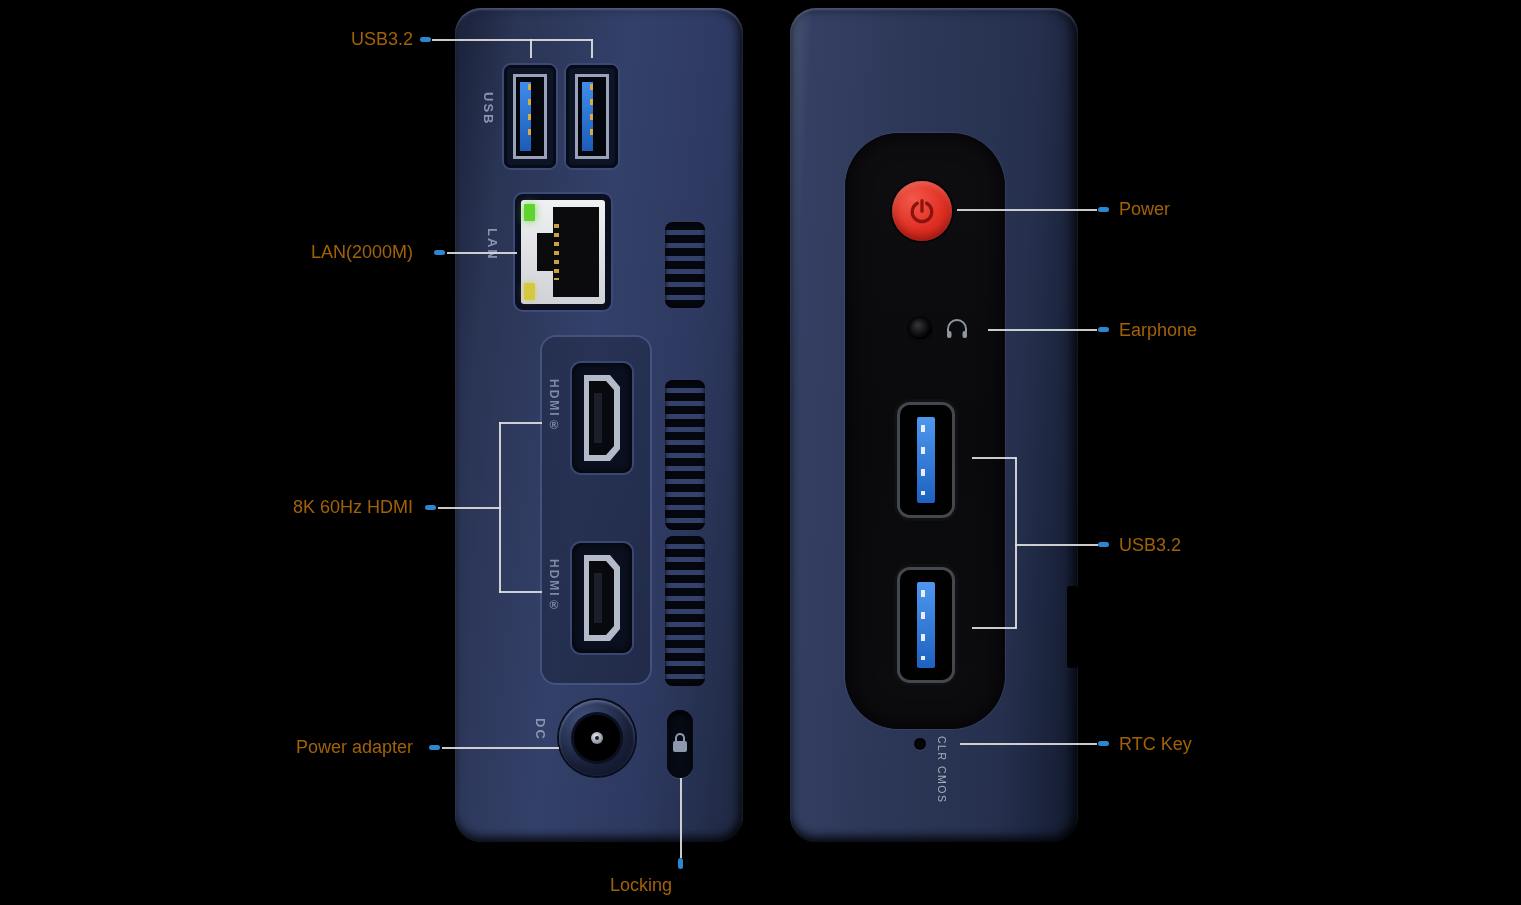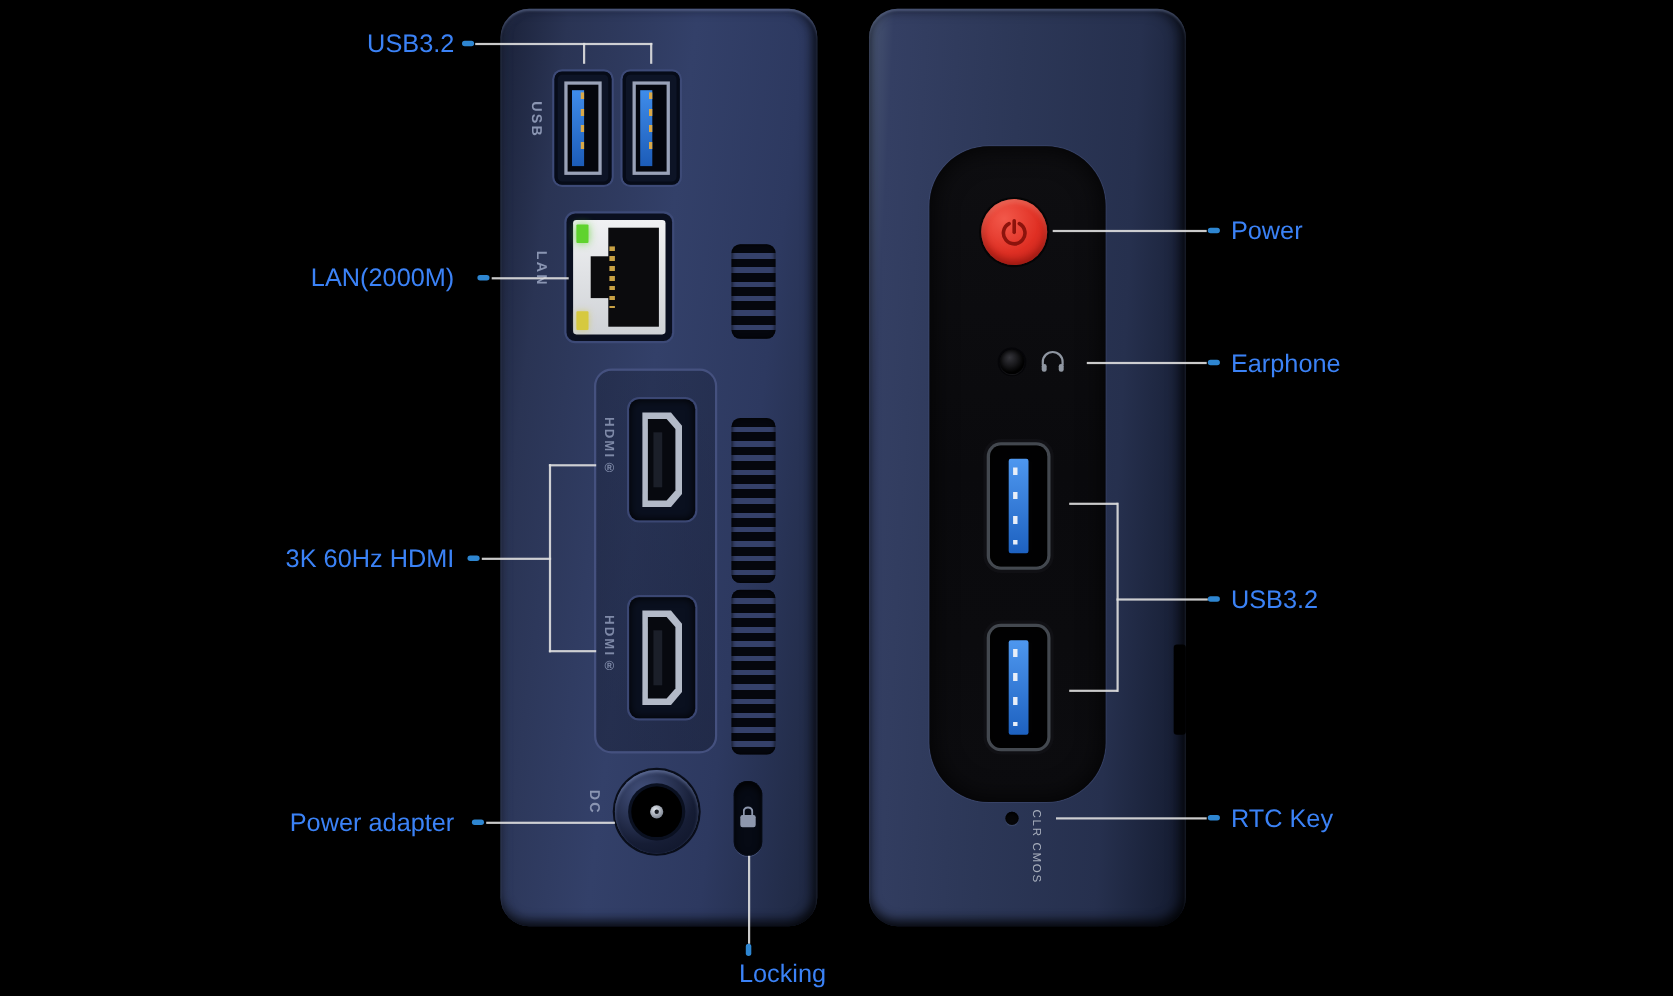--- a/index.html
+++ b/index.html
@@ -107,21 +107,21 @@
     background:#060608; box-shadow:inset 0 2px 3px #000, 0 1px 1px rgba(170,190,230,.15); }
   #cmos-text { position:absolute; left:146px; top:728px; writing-mode:vertical-rl; font-size:10.5px;
     letter-spacing:1.5px; color:#a7aebc; }
   #side-slot { position:absolute; left:277px; top:578px; width:11px; height:82px; background:#000; border-radius:3px; }
 
   
   .cl { position:absolute; background:rgba(224,224,224,.9); }
   .cl.h { height:2px; } .cl.v { width:2px; }
   .dot { position:absolute; width:11px; height:5px; border-radius:2.5px; background:#2e86d1; }
   .dot.v { width:5px; height:11px; }
-  .callout { position:absolute; color:#3b82f6; font-size:23px; line-height:21px; white-space:nowrap; }
+  .callout { position:absolute; color:#a16207; font-size:18px; line-height:21px; white-space:nowrap; }
   .callout.r { text-align:right; }
 
   #ln-usb-h { left:432px; top:39px; width:161px; }
   #ln-usb-v1 { left:530px; top:39px; height:19px; }
   #ln-usb-v2 { left:591px; top:39px; height:19px; }
   #ln-lan { left:447px; top:252px; width:70px; }
   #ln-hdmi-h { left:438px; top:507px; width:63px; }
   #ln-hdmi-v { left:499px; top:422px; height:171px; }
   #ln-hdmi-t { left:499px; top:422px; width:43px; }
   #ln-hdmi-b { left:499px; top:591px; width:43px; }
@@ -138,21 +138,21 @@
   #dt-usb { left:420px; top:37px; } #dt-lan { left:434px; top:250px; }
   #dt-hdmi { left:425px; top:505px; } #dt-pwr { left:429px; top:745px; }
   #dt-lock { left:678px; top:858px; }
   #dt-power { left:1098px; top:207px; } #dt-ear { left:1098px; top:327px; }
   #dt-usb-r { left:1098px; top:542px; } #dt-rtc { left:1098px; top:741px; }
 
   #lb-usb { left:250px; top:29px; width:163px; }
   #lb-lan { left:250px; top:242px; width:163px; }
   #lb-hdmi { left:230px; top:497px; width:183px; }
   #lb-pwr { left:230px; top:737px; width:183px; }
-  #lb-lock { left:610px; top:875px; width:141px; text-align:right; }
+  #lb-lock { left:610px; top:875px; width:141px; text-align:left; }
   #lb-power { left:1119px; top:199px; }
   #lb-ear { left:1119px; top:320px; }
   #lb-usb-r { left:1119px; top:535px; }
   #lb-rtc { left:1119px; top:734px; }
 </style>
 </head>
 <body>
 
 <div class="stage">
 
@@ -280,21 +280,21 @@
   <div class="dot" id="dt-hdmi"></div>
   <div class="dot" id="dt-pwr"></div>
   <div class="dot v" id="dt-lock"></div>
   <div class="dot" id="dt-power"></div>
   <div class="dot" id="dt-ear"></div>
   <div class="dot" id="dt-usb-r"></div>
   <div class="dot" id="dt-rtc"></div>
 
   <div class="callout r" id="lb-usb">USB3.2</div>
   <div class="callout r" id="lb-lan">LAN(2000M)</div>
-  <div class="callout r" id="lb-hdmi">3K 60Hz HDMI</div>
+  <div class="callout r" id="lb-hdmi">8K 60Hz HDMI</div>
   <div class="callout r" id="lb-pwr">Power adapter</div>
   <div class="callout" id="lb-lock">Locking</div>
   <div class="callout" id="lb-power">Power</div>
   <div class="callout" id="lb-ear">Earphone</div>
   <div class="callout" id="lb-usb-r">USB3.2</div>
   <div class="callout" id="lb-rtc">RTC Key</div>
 
 </div>
 
 </body></html>

